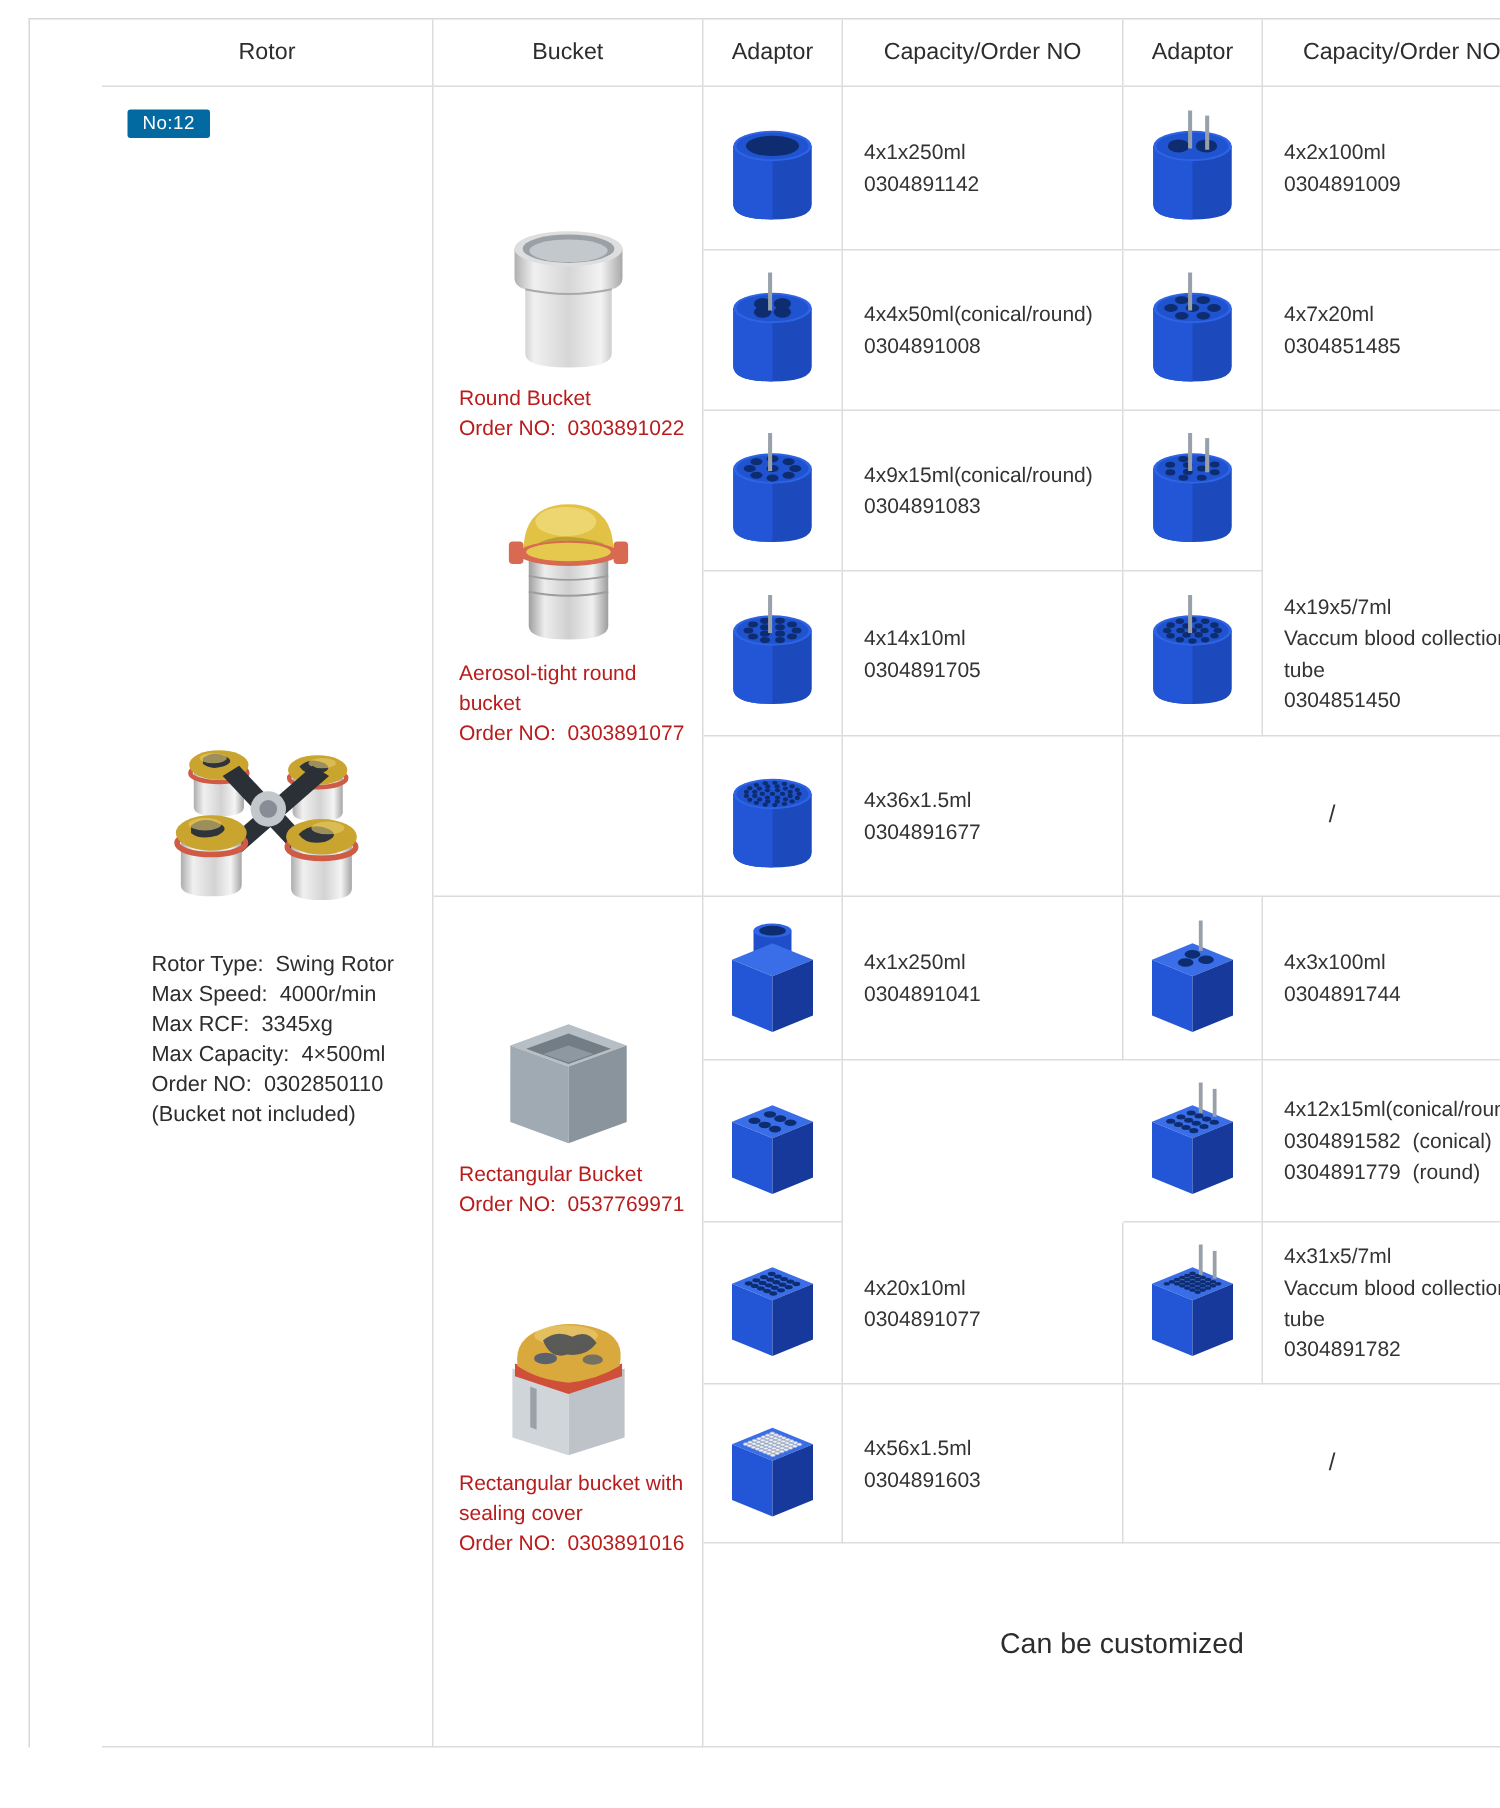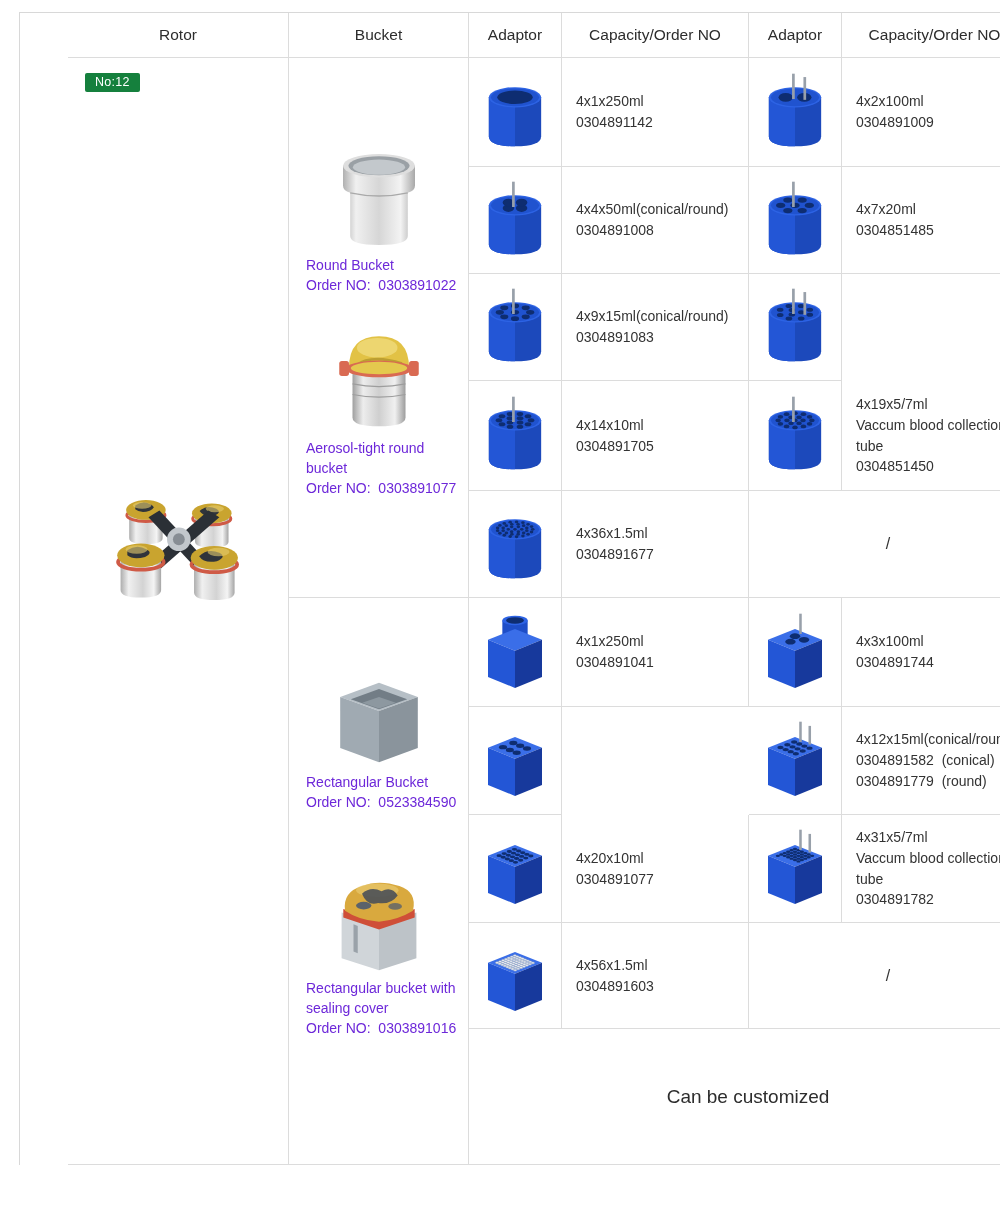--- a/index.html
+++ b/index.html
@@ -13,27 +13,27 @@
     background:#fff;
     padding-left:48px;
   }
   .c{border-right:1px solid #dcdcdc;border-bottom:1px solid #dcdcdc;box-sizing:border-box;min-width:0;}
   .hcell{display:flex;align-items:center;justify-content:center;font-size:15.5px;color:#2d2d2d;}
   .adp{display:flex;align-items:center;justify-content:center;}
   .cap{display:flex;flex-direction:column;justify-content:center;padding:6px 4px 6px 14px;font-size:14px;line-height:1.48;color:#333;white-space:pre-wrap;}
   .slash{display:flex;align-items:center;justify-content:center;font-size:16px;color:#333;}
   .footer-cell{display:flex;align-items:center;justify-content:center;font-size:19px;color:#2d2d2d;}
   .rotor-cell{position:relative;display:flex;flex-direction:column;align-items:center;}
-  .badge{position:absolute;top:15px;left:17px;background:#15803d;color:#fff;font-size:12.5px;padding:2px 10px 3px;border-radius:2px;letter-spacing:.3px;}
+  .badge{position:absolute;top:15px;left:17px;background:#0369a1;color:#fff;font-size:12.5px;padding:2px 10px 3px;border-radius:2px;letter-spacing:.3px;}
   .rotor-img{margin-top:422px;line-height:0;}
   .rotor-specs{align-self:stretch;padding:26px 4px 0 33px;font-size:14.5px;line-height:1.38;color:#2d2d2d;white-space:pre-wrap;}
   .rotor-specs .ln{margin-bottom:0;}
   .bucket-cell{display:flex;flex-direction:column;align-items:center;}
   .bimg{line-height:0;}
-  .btext{align-self:stretch;padding:2px 4px 0 17px;font-size:14px;line-height:1.42;color:#6d28d9;white-space:pre-wrap;}
+  .btext{align-self:stretch;padding:2px 4px 0 17px;font-size:14px;line-height:1.42;color:#b91c1c;white-space:pre-wrap;}
   .btext .ln{margin:0;}
   .mt-a1{margin-top:88px;} .mt-a2{margin-top:26px;}
   .mt-b1{margin-top:76px;} .mt-b2{margin-top:62px;}
 </style>
 </head>
 <body>
 
 <div class="tbl">
 
   <div class="c hcell" style="grid-area:1/1/2/2">Rotor</div>
@@ -88,20 +88,21 @@
         </g>
         <g transform="translate(133,95)">
           <path d="M-24 0 L-24 38 Q-24 47 0 47 Q24 47 24 38 L24 0 Z" fill="url(#silR)"></path>
           <ellipse cx="0" cy="5" rx="27" ry="9" fill="none" stroke="#cf5a46" stroke-width="4.5"></ellipse>
           <ellipse cx="0" cy="-3" rx="28" ry="14" fill="#c9a42f"></ellipse>
           <path d="M-18 -5 q10 -10 24 -4 q9 5 -3 10 q-15 3 -21 -6 z" fill="#2f343b"></path>
           <ellipse cx="5" cy="-10" rx="13" ry="5" fill="#e6cd6e" opacity=".6"></ellipse>
         </g>
       </svg>
     </div>
+    <div class="rotor-specs"><div class="ln">Rotor Type:  Swing Rotor</div><div class="ln">Max Speed:  4000r/min</div><div class="ln">Max RCF:  3345xg</div><div class="ln">Max Capacity:  4×500ml</div><div class="ln">Order NO:  0302850110</div><div class="ln">(Bucket not included)</div></div>
   </div>
 
   <div class="c bucket-cell" style="grid-area:2/2/7/3">
     <div class="bimg mt-a1">
       <svg viewBox="0 0 120 120" width="108" height="108" aria-hidden="true">
         <defs>
           <linearGradient id="sil1" x1="0" y1="0" x2="1" y2="0">
             <stop offset="0" stop-color="#b0b0b0"></stop>
               <stop offset=".18" stop-color="#f0f0f0"></stop>
             <stop offset=".5" stop-color="#d6d6d6"></stop>
@@ -145,21 +146,21 @@
   <div class="c bucket-cell" style="grid-area:7/2/12/3">
     <div class="bimg mt-b1">
       <svg viewBox="0 0 120 110" width="106" height="97" aria-hidden="true">
         <polygon points="60,10 104,26 60,42 16,26" fill="#b6bfc6"></polygon>
         <polygon points="60,17 92,28.5 60,40 28,28.5" fill="#727d86"></polygon>
         <polygon points="60,26 79,32.5 60,39 41,32.5" fill="#8d98a0"></polygon>
         <polygon points="16,26 60,42 60,100 16,84" fill="#a0aab2"></polygon>
         <polygon points="104,26 60,42 60,100 104,84" fill="#8a949c"></polygon>
       </svg>
     </div>
-    <div class="btext"><div class="ln">Rectangular Bucket</div><div class="ln">Order NO:  0523384590</div></div>
+    <div class="btext"><div class="ln">Rectangular Bucket</div><div class="ln">Order NO:  0537769971</div></div>
     <div class="bimg mt-b2">
       <svg viewBox="0 0 120 120" width="102" height="102" aria-hidden="true">
         <polygon points="16,44 60,58 60,112 16,98" fill="#d0d5d9"></polygon>
         <polygon points="104,44 60,58 60,112 104,98" fill="#bdc3c8"></polygon>
         <polygon points="30,58 35,60 35,92 30,90" fill="#9aa2a9"></polygon>
         <polygon points="18,40 60,54 102,40 102,50 60,64 18,50" fill="#cf4f38"></polygon>
         <path d="M20 42 Q17 20 40 13 Q60 5 84 13 Q105 20 100 42 Q82 53 60 55 Q36 53 20 42 Z" fill="#d9a93e"></path>
         <ellipse cx="58" cy="18" rx="25" ry="8" fill="#ecd27a" opacity=".55"></ellipse>
         <path d="M40 22 q10 -9 23 -3 q12 -6 19 5 q-8 11 -23 9 q-13 4 -19 -11 z" fill="#4a5058" opacity=".9"></path>
         <ellipse cx="42" cy="36" rx="9" ry="4.5" fill="#5b626b"></ellipse>

